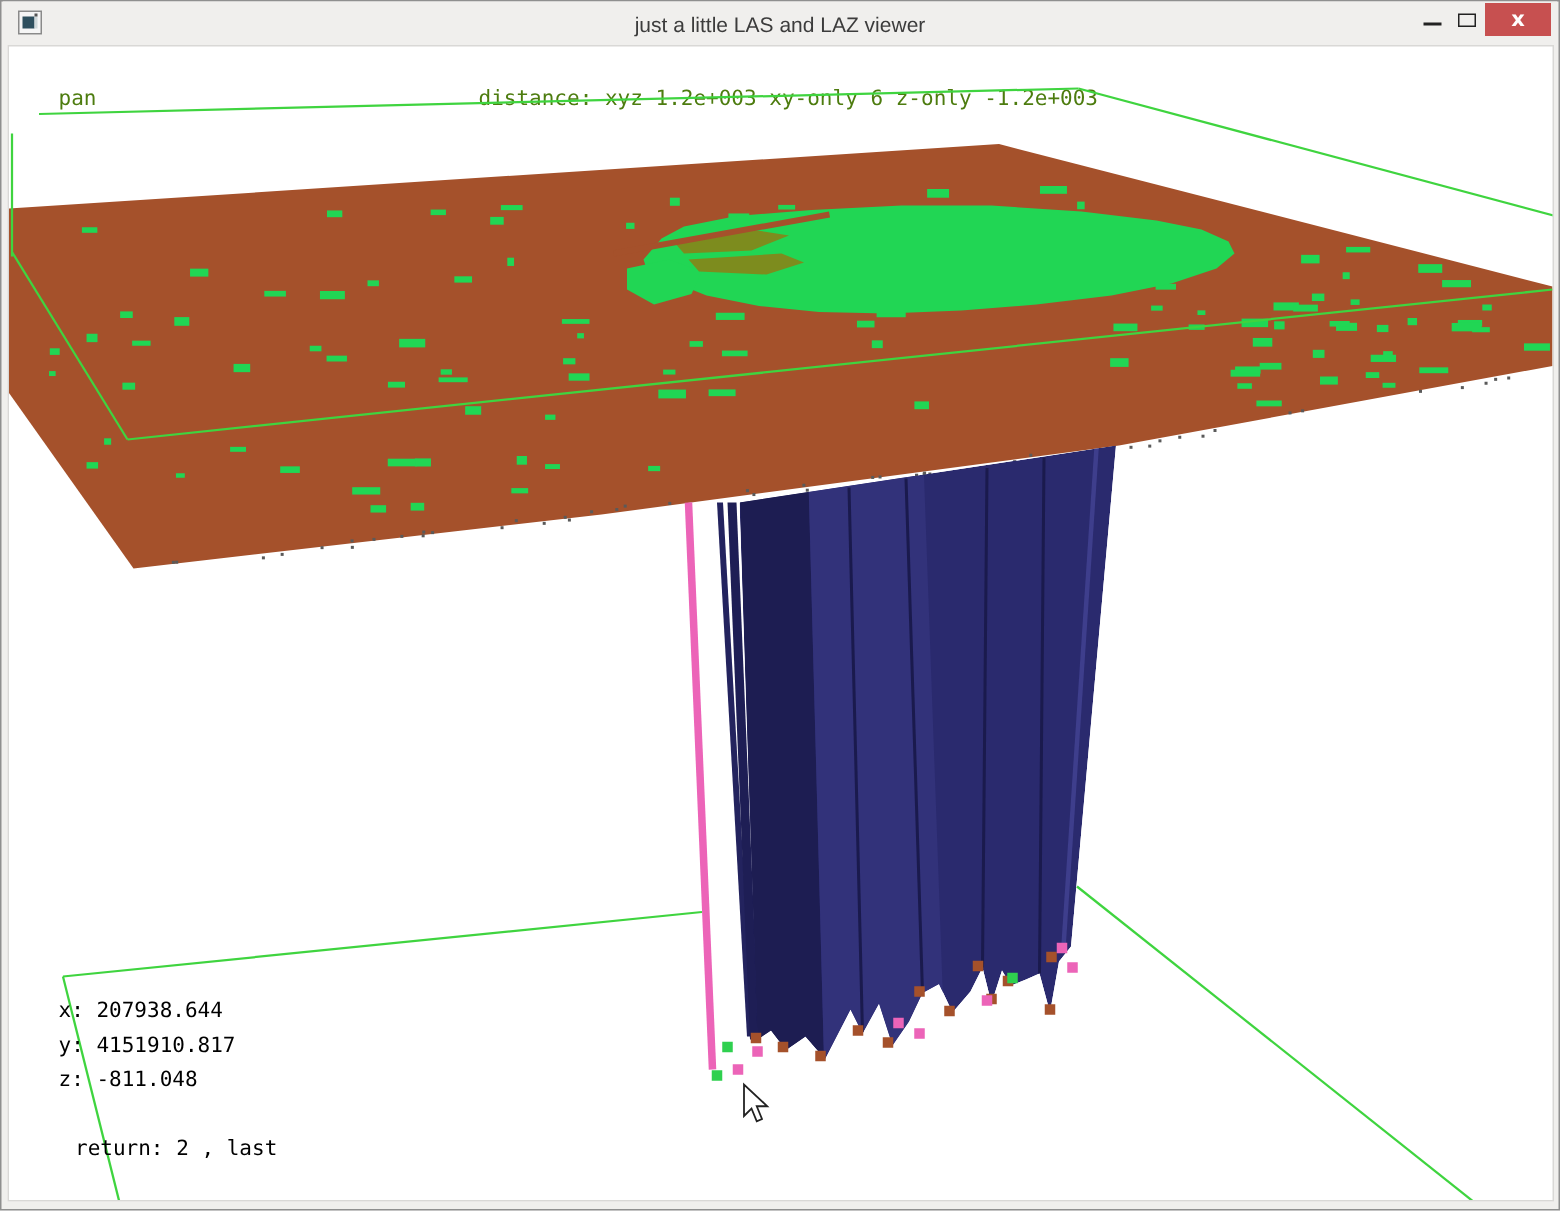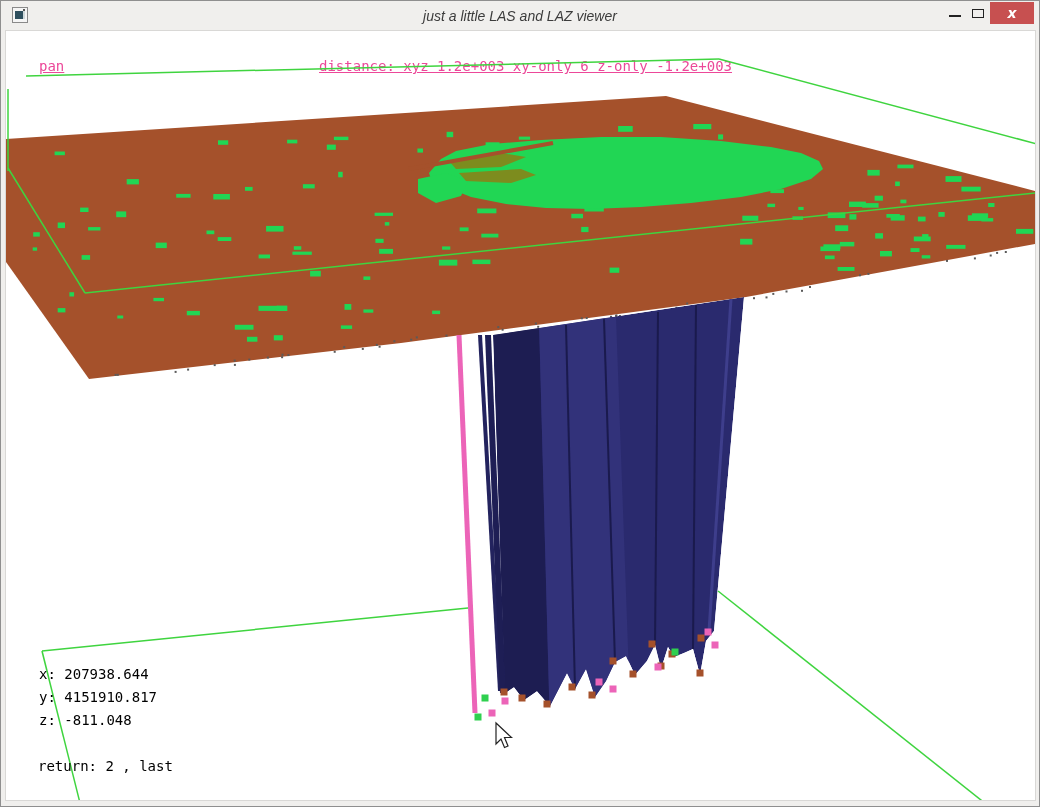--- a/index.html
+++ b/index.html
@@ -1,31 +1,31 @@
 <!DOCTYPE html>
 <html><head>
 <meta charset="utf-8">
 <style>
   html,body{margin:0;padding:0;background:#ffffff;}
   body{width:1040px;height:807px;overflow:hidden;font-family:"Liberation Sans",sans-serif;}
   .window{position:absolute;left:0;top:0;width:1038px;height:805px;background:#f0efed;border:1px solid #8f8f8f;}
-  .titlebar{position:absolute;left:1px;top:0;right:1px;height:29px;background:#f0efed;font-style:italic;}
+  .titlebar{position:absolute;left:1px;top:0;right:1px;height:29px;background:#f0efed;}
   .title-text{position:absolute;left:0;right:0;top:7px;text-align:center;font-size:14px;color:#3c3c3c;}
   .app-icon{position:absolute;left:10px;top:6px;width:16px;height:16px;border:1px solid #8a8a8a;background:#f5f5f5;box-sizing:border-box;}
   .app-icon .inner{position:absolute;left:2px;top:3px;width:8px;height:8px;background:#2e4f5e;}
   .app-icon .bar{position:absolute;left:10px;top:3px;width:2px;height:8px;background:#cfd8da;}
   .app-icon .dot{position:absolute;right:2px;top:1px;width:2px;height:2px;background:#555;}
   .cap-btn{position:absolute;top:1px;height:23px;width:30px;background:transparent;cursor:default;}
   .min-glyph{position:absolute;left:9px;top:13px;width:12px;height:2px;background:#222;}
   .max-glyph{position:absolute;left:8px;top:7px;width:12px;height:9px;border:1.5px solid #222;box-sizing:border-box;background:transparent;}
   .close-btn{position:absolute;top:1px;height:22px;background:#c75050;text-align:center;}
   .close-x{color:#fff;font-size:14px;line-height:22px;font-weight:bold;font-family:"DejaVu Sans",sans-serif;}
   .client{position:absolute;left:4px;top:29px;width:1029px;height:769px;border:1px solid #d9d8d6;background:#ffffff;}
   .hud{position:absolute;font-family:"DejaVu Sans Mono","Liberation Mono",monospace;font-size:14px;white-space:pre;line-height:15px;}
-  .hud-green{color:#ec4899;text-decoration:underline;}
+  .hud-green{color:#4d7c0f;}
   .hud-black{color:#000000;}
   #scene{position:absolute;left:0;top:0;z-index:2;}
   .z1{z-index:1;} .z3{z-index:3;}
 </style>
 </head>
 <body>
 
 <div class="window">
 
   <div class="titlebar">
@@ -267,16 +267,16 @@
         <rect x="705.5" y="610.5" width="7" height="7" fill="#ec64b8"></rect>
         <rect x="475.5" y="663.5" width="7" height="7" fill="#2fd04f"></rect>
         <rect x="468.5" y="682.5" width="7" height="7" fill="#2fd04f"></rect>
         <rect x="665.5" y="617.5" width="7" height="7" fill="#2fd04f"></rect>
         <path d="M490,692 l0,21 l5,-5 l3.5,8.5 l3.5,-1.5 l-3.5,-8.5 l7,0 Z" fill="#ffffff" stroke="#222222" stroke-width="1.2"></path>
       </svg>
     <div class="hud hud-green z3" style="left:33px;top:28px">pan</div>
     <div class="hud hud-black z3" style="left:33px;top:636px">x: 207938.644</div>
     <div class="hud hud-black z3" style="left:33px;top:659px">y: 4151910.817</div>
     <div class="hud hud-black z3" style="left:33px;top:682px">z: -811.048</div>
-    <div class="hud hud-black z3" style="left:32px;top:728px">return: 2 , last</div>
+    <div class="hud hud-black z3" style="left:44px;top:728px">return: 2 , last</div>
   </div>
 
 </div>
 
 </body></html>

